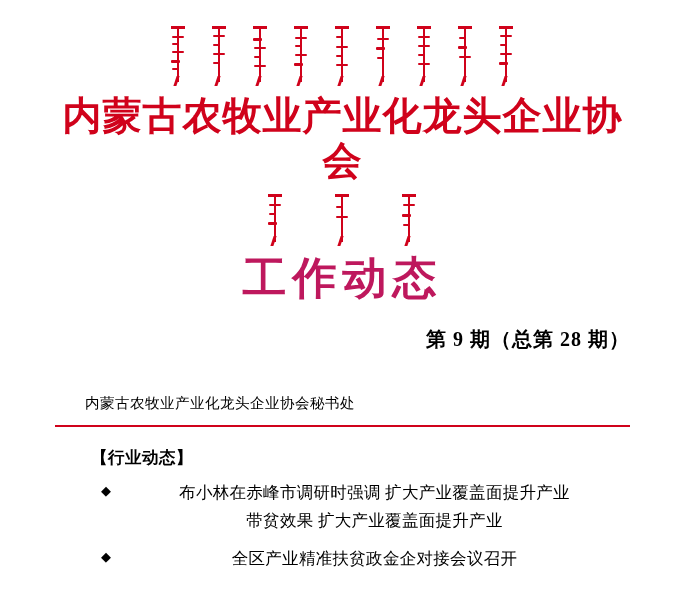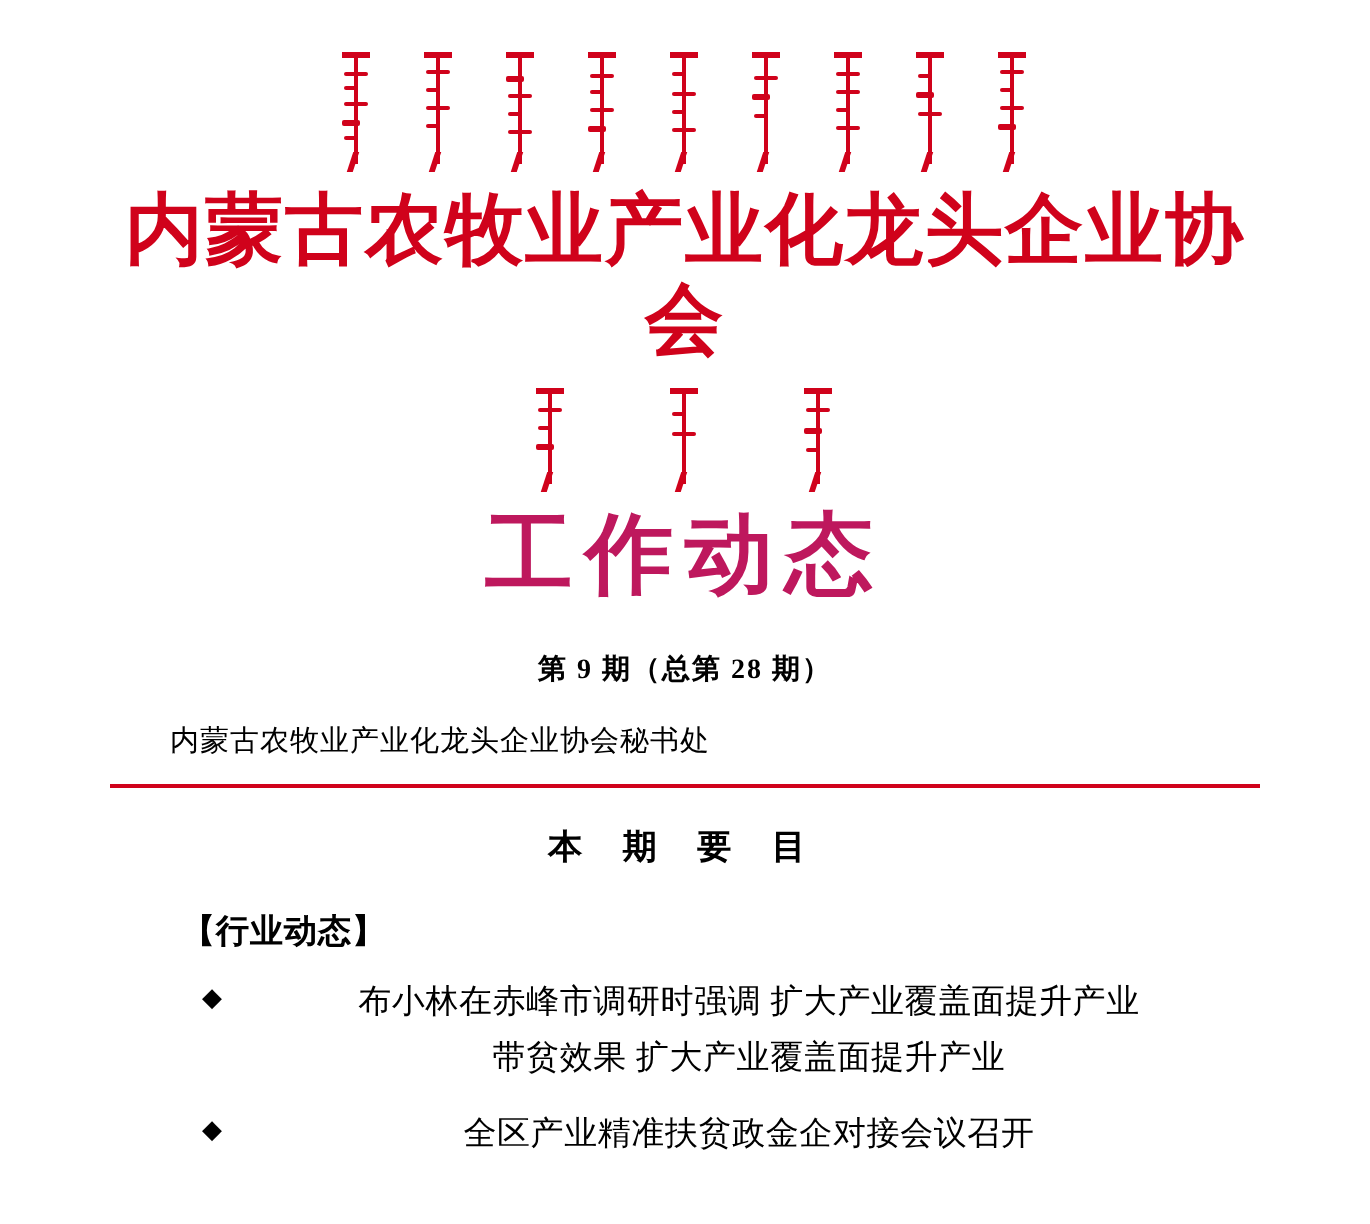--- a/index.html
+++ b/index.html
@@ -106,37 +106,37 @@
     color: #be185d;
     font-family: "Liberation Sans", "DejaVu Sans", sans-serif;
     font-weight: bold;
     font-size: 44px;
     letter-spacing: 6px;
     line-height: 1.2;
   }
 
   .issue-line {
     margin-top: 22px;
-    text-align: center;
-    font-size: 14px;
+    text-align: right;
+    font-size: 20px;
     font-weight: bold;
     letter-spacing: 1px;
     color: #000;
   }
 
   .meta-row {
     margin-top: 17px;
     display: flex;
     justify-content: space-between;
     align-items: baseline;
     font-size: 14.5px;
     padding: 0 28px 0 30px;
     color: #000;
   }
-  .meta-row .issuer { letter-spacing: 0.5px; }
+  .meta-row .issuer { letter-spacing: 0.5px; margin-top: 24px; }
   .meta-row .date { letter-spacing: 0.5px; }
 
   .rule {
     margin-top: 12px;
     height: 2px;
     background: #d0021b;
   }
 
   .toc-title {
     margin-top: 18px;
@@ -301,21 +301,20 @@
   <h2 class="doc-title">工作动态</h2>
 
   <div class="issue-line">第 9 期（总第 28 期）</div>
 
   <div class="meta-row">
     <span class="issuer">内蒙古农牧业产业化龙头企业协会秘书处</span>
   </div>
 
   <div class="rule"></div>
 
-  <div class="toc-title">本 期 要 目</div>
 
   <div class="section-head">【行业动态】</div>
 
   <div class="toc-list">
     <div class="toc-item">
       <span class="bullet">◆</span>
       <span class="text">
         <span class="l2">布小林在赤峰市调研时强调 扩大产业覆盖面提升产业</span>
         <span class="l2">带贫效果 扩大产业覆盖面提升产业</span>
       </span>

